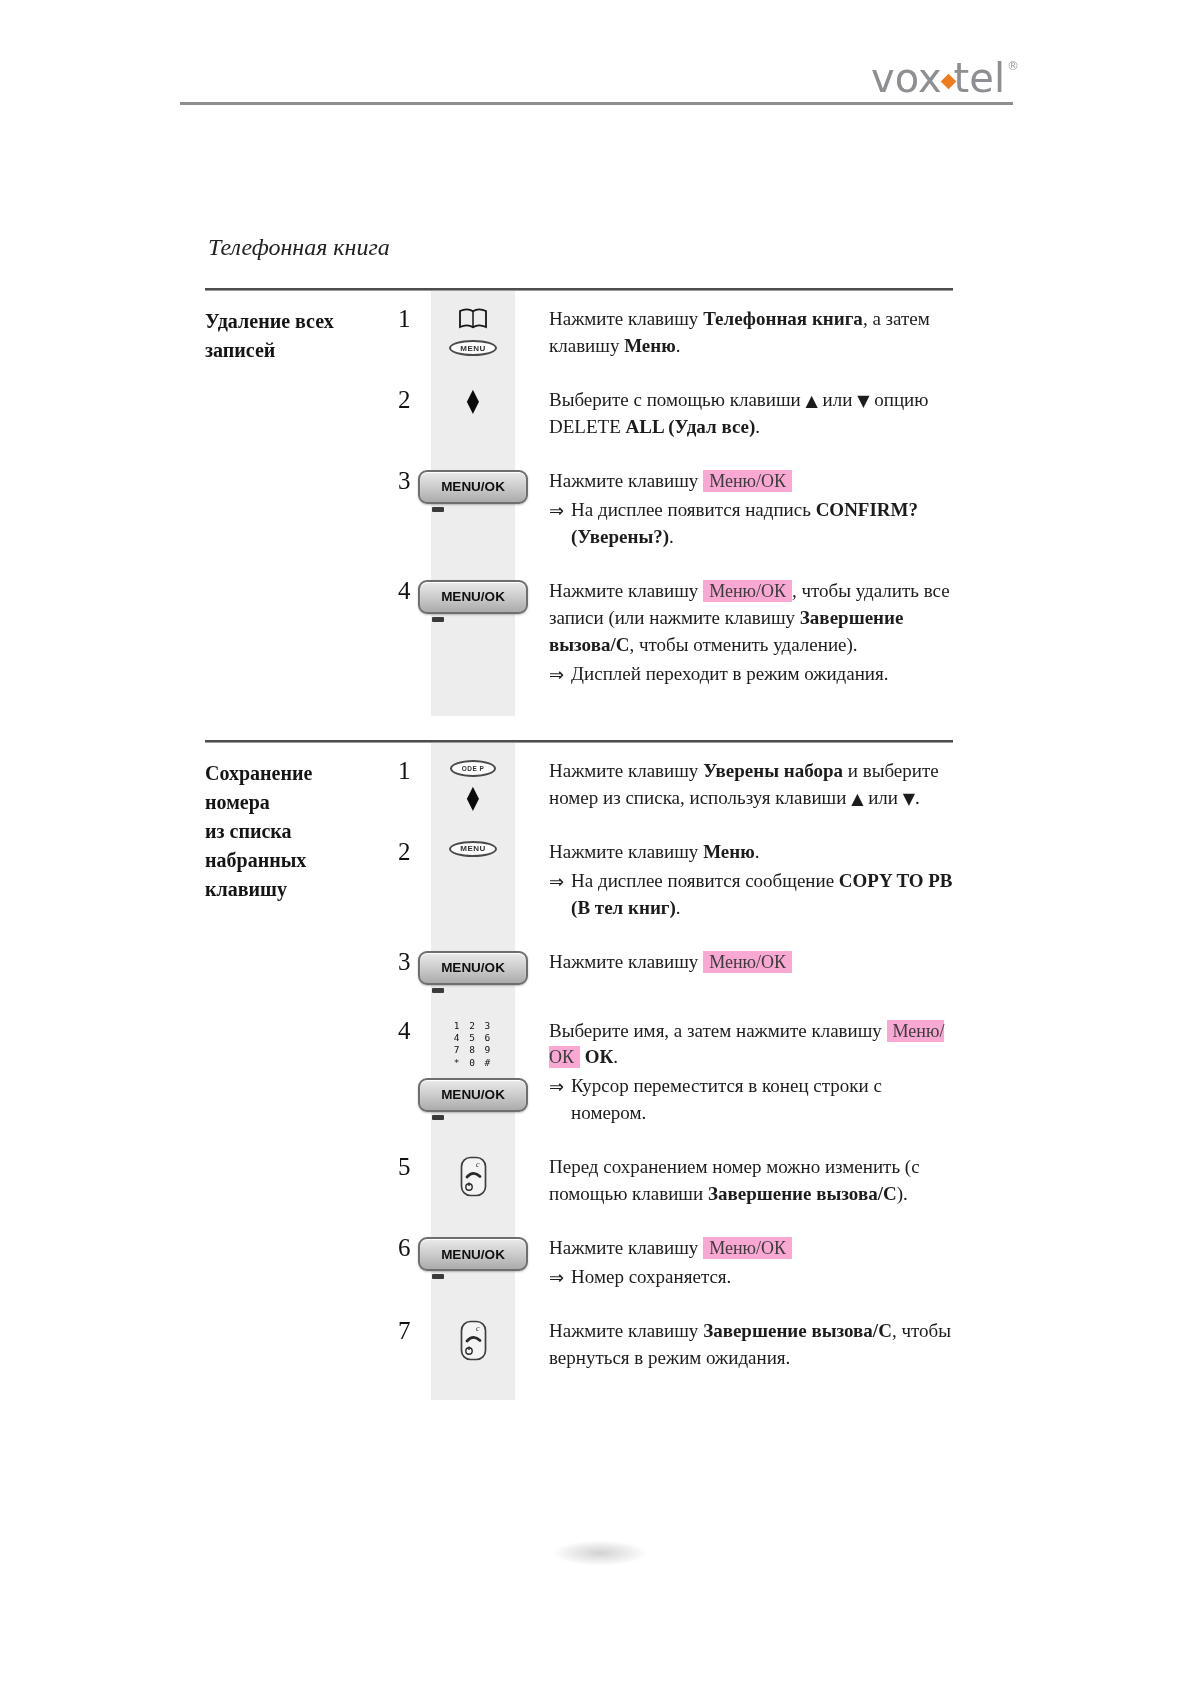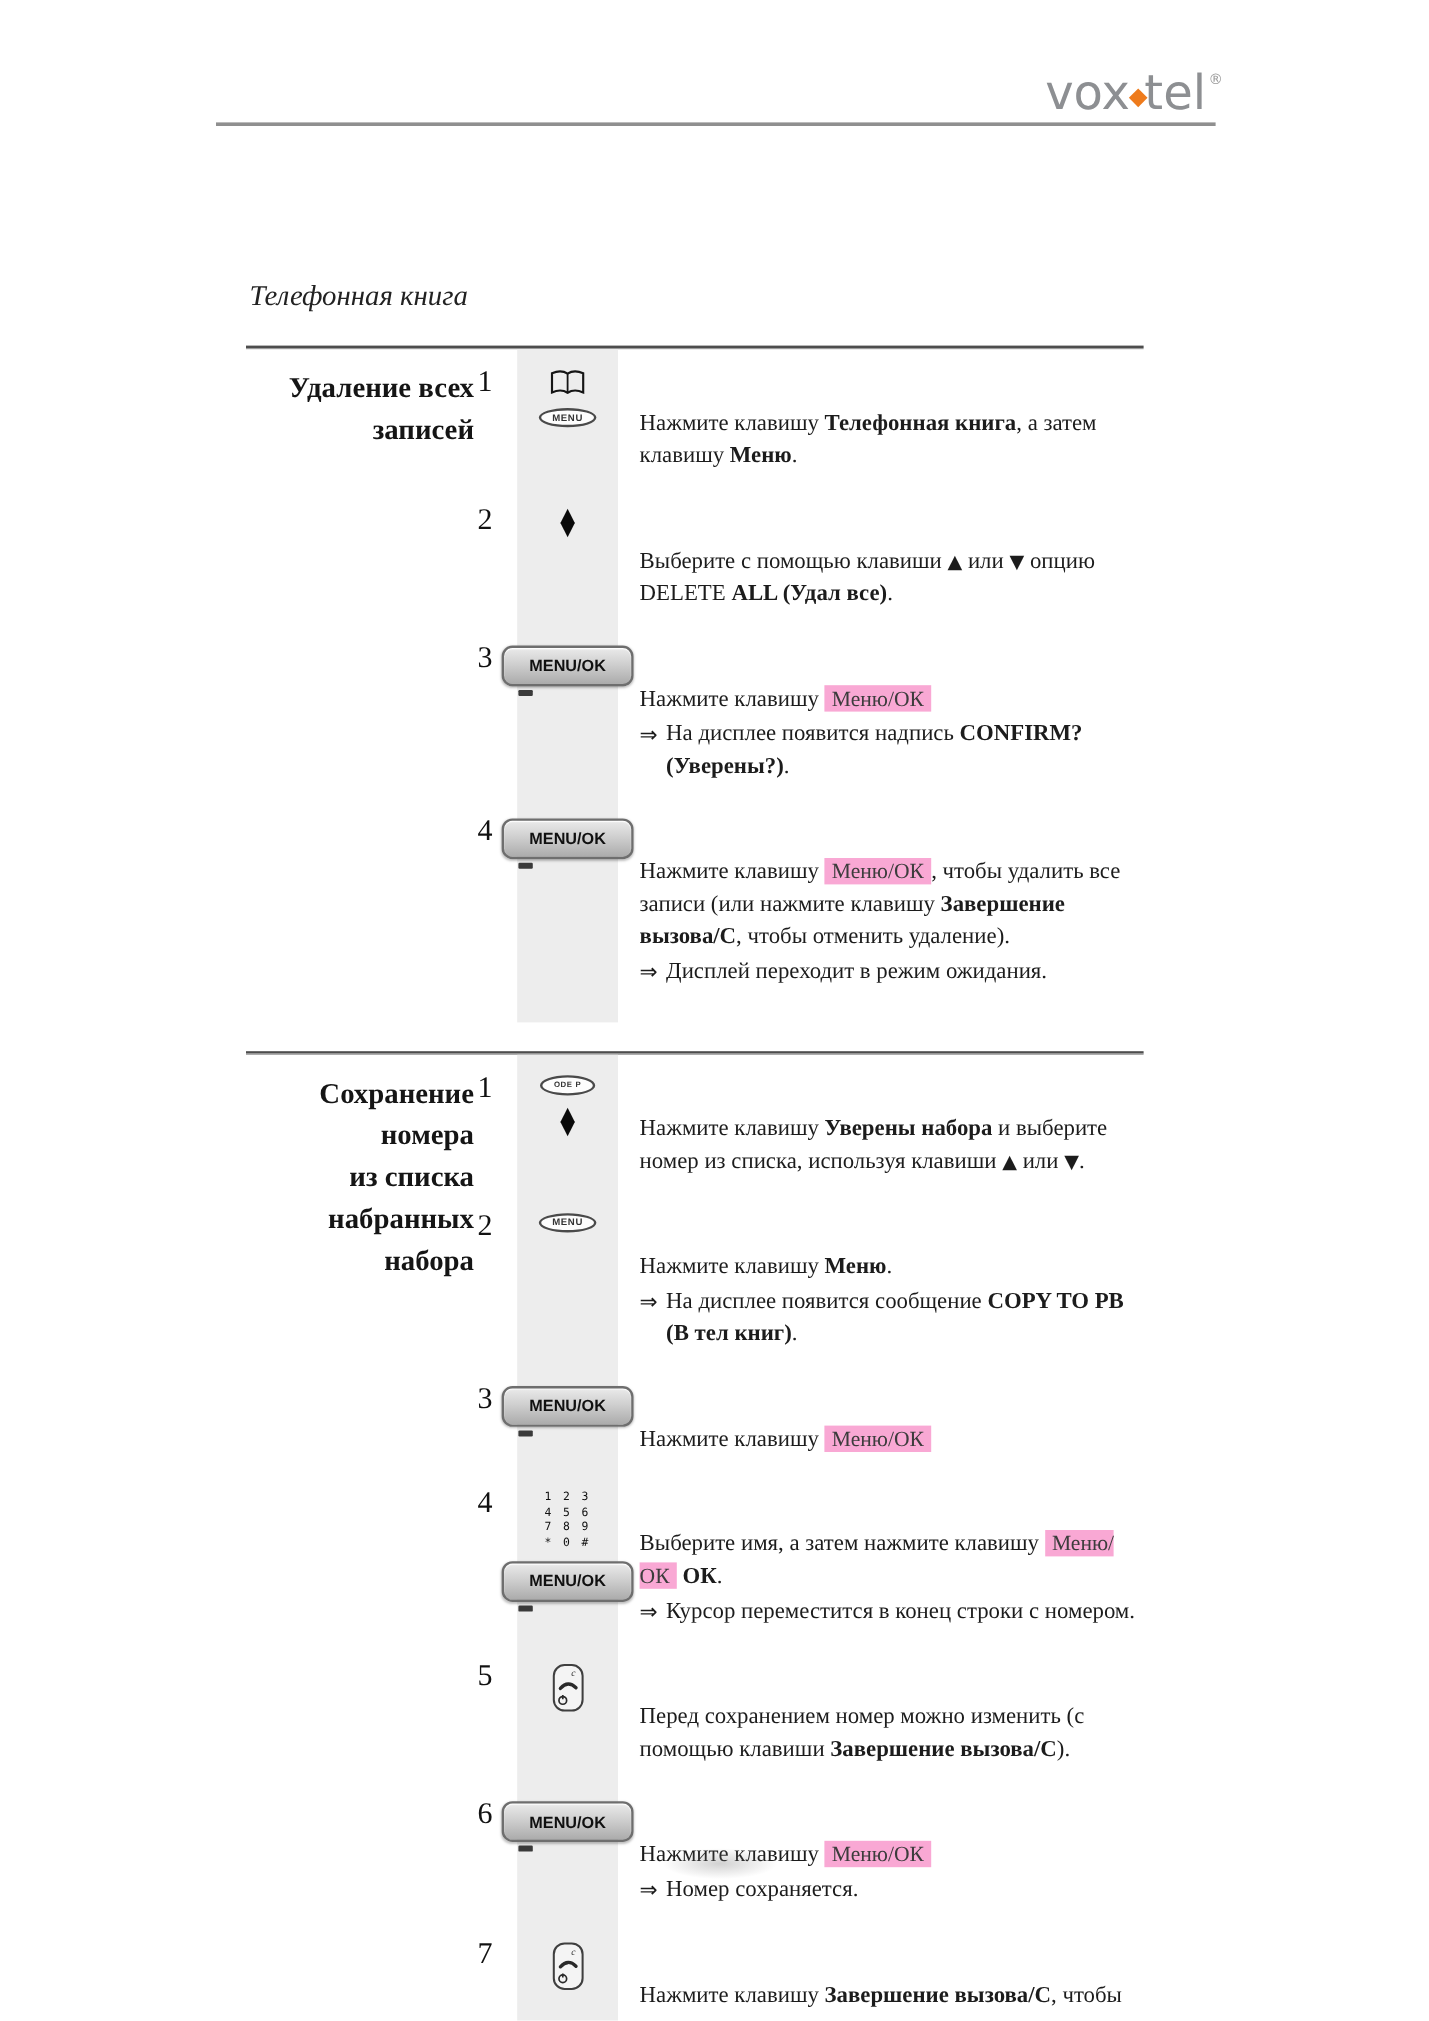--- a/index.html
+++ b/index.html
@@ -28,31 +28,31 @@
     position:absolute; left:208px; top:234px;
     font-size:24px; font-style:italic; font-weight:normal; color:#222;
   }
 
   
   #sections-root { position:absolute; left:205px; top:288px; width:748px; }
   .instr-section + .instr-section { margin-top:28px; }
   .double-rule { height:3px; border-top:2px solid #4d4d4d; border-bottom:1px solid #9a9a9a; }
   .section-body { display:flex; padding-top:12px; }
   .section-title {
-    width:190px; font-weight:bold; font-size:24px; line-height:1.45;
-    white-space:pre-line; padding-top:4px; color:#151515;text-align:right;
+    width:190px; font-weight:bold; font-size:20px; line-height:1.45;
+    white-space:pre-line; padding-top:4px; color:#151515;
   }
   .steps { position:relative; flex:1; }
   .icon-strip { position:absolute; left:36px; top:-12px; bottom:-4px; width:84px; background:#ededed; }
   .steps-list { position:relative; }
 
   .step-row { display:flex; margin-bottom:22px; }
   .step-number { width:36px; font-size:25px; color:#111; padding:2px 0 0 3px; }
   .step-icons { width:84px; display:flex; flex-direction:column; align-items:center; gap:9px; padding:5px 0 0; }
-  .step-text { flex:1; padding-left:18px; padding-top:3px; font-size:19px; line-height:1.42;margin-top:34px; }
+  .step-text { flex:1; padding-left:34px; padding-top:3px; font-size:19px; line-height:1.42; }
 
   .line { margin-bottom:2px; }
   .bold { font-weight:bold; }
   .hl {
     font-family:Liberation Serif, serif; background:#f9a8d4;
     padding:1px 6px; font-size:18px; color:#3c3c3c;
   }
   .sym { font-family:"DejaVu Sans", sans-serif; font-size:16px; }
   .result { display:flex; gap:7px; }
   .result .arrow { font-family:"DejaVu Sans", sans-serif; font-size:18px; flex:0 0 auto; padding-top:1px; }
@@ -189,21 +189,21 @@
     </div>
   </section>
 
   <section class="instr-section">
     <div class="double-rule"></div>
     <div class="section-body">
       <div class="section-title">Сохранение
 номера
 из списка
 набранных
-набора</div>
+клавишу</div>
       <div class="steps">
         <div class="icon-strip"></div>
         <div class="steps-list">
   <div class="step-row">
     <div class="step-number">1</div>
     <div class="step-icons">
                   <div class="icon oval-key small">
     <span class="oval-label">ODE P</span>
   </div>
                   <div class="icon updown">

